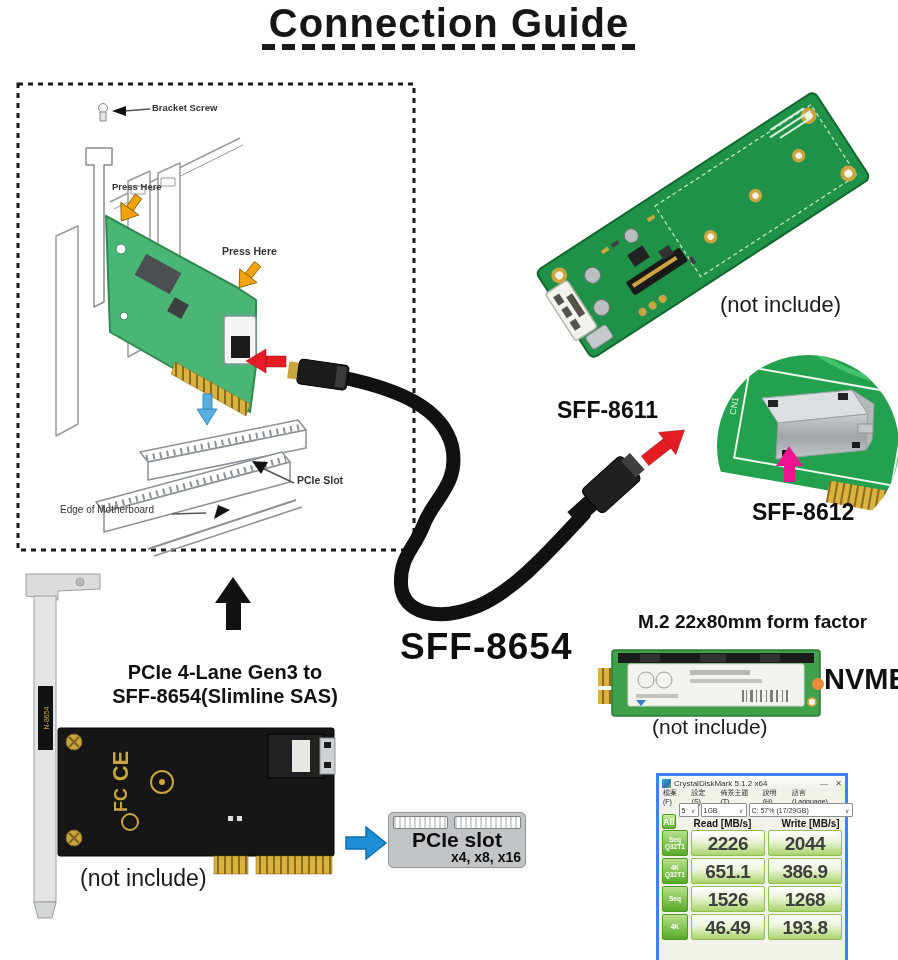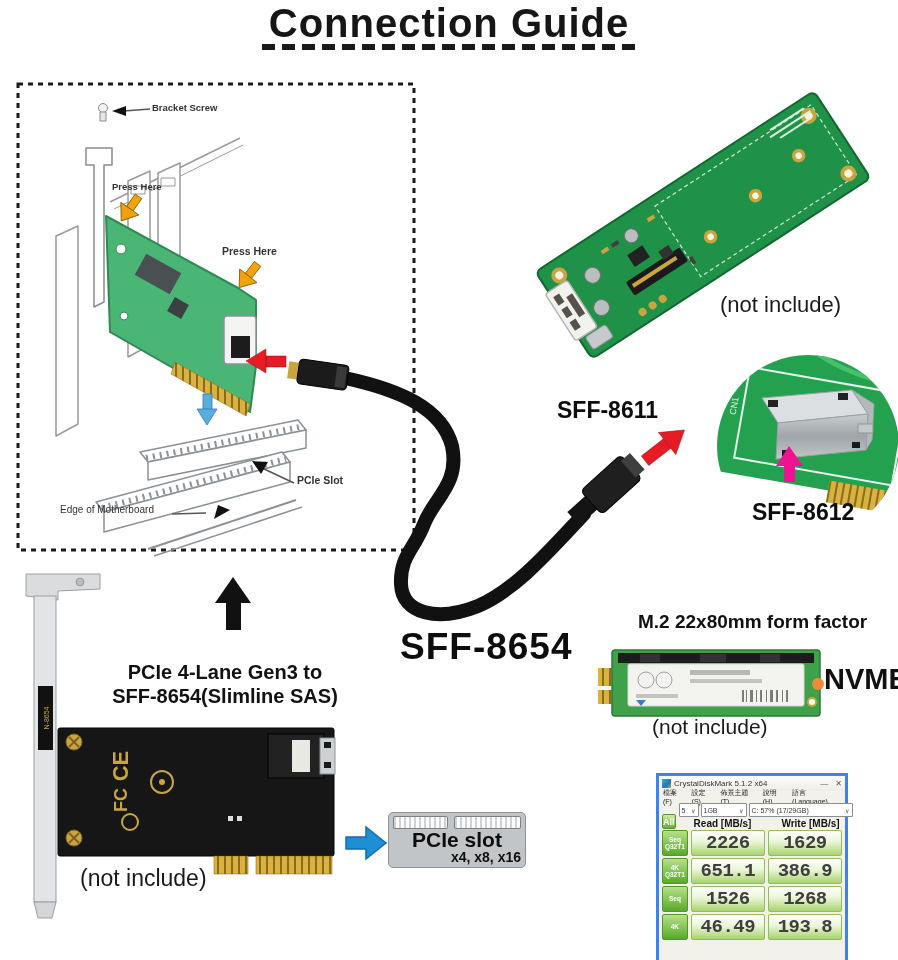--- a/index.html
+++ b/index.html
@@ -41,21 +41,21 @@
   .w1{width:20px;}.w2{width:46px;}.w3{width:104px;}
   .cdm-heads{display:flex;margin-top:1px;}
   .cdm-heads span{display:block;width:88px;text-align:center;font-size:10px;font-weight:bold;color:#111;}
   .cdm-grid{padding:1px 3px 0 3px;}
   .cdm-row{display:flex;gap:3px;margin-bottom:2px;}
   .cdm-btn{width:30px;height:26px;border:1px solid #4e9b24;border-radius:2px;color:#fff;font-weight:bold;
            font-size:6.5px;display:flex;align-items:center;justify-content:center;text-align:center;line-height:1.15;
            background:linear-gradient(#b7e08a,#58aa28);box-sizing:border-box;word-break:break-word;padding:1px;}
   .cdm-cell{width:88px;height:26px;border:1px solid #8fbf56;border-radius:2px;text-align:center;line-height:25px;
            font-size:19px;font-weight:bold;color:#3f3f3f;letter-spacing:-0.5px;box-sizing:border-box;
-           background:linear-gradient(180deg,#ffffff 0%,#eaf5d8 45%,#a9d36c 100%);font-family:Liberation Mono, monospace;}
+           background:linear-gradient(180deg,#ffffff 0%,#eaf5d8 45%,#a9d36c 100%);}
   .cdm-caption{margin:1px 3px;border:1px solid #9aa0a4;background:#fff;font-size:9.5px;font-weight:bold;
            color:#111;text-align:center;line-height:14px;height:14px;}
   svg text{font-family:"Liberation Sans",sans-serif;}
 </style>
 </head>
 <body>
 
 <div id="page">
 
 <svg class="abs" style="left:0;top:0;" width="898" height="960" viewBox="0 0 898 960">
@@ -364,21 +364,21 @@
       <div class="cdm-heads">
         <span>Read [MB/s]</span>
         <span>Write [MB/s]</span>
       </div>
     </div>
   </div>
   <div class="cdm-grid">
     <div class="cdm-row">
       <div class="cdm-btn">Seq Q32T1</div>
       <div class="cdm-cell">2226</div>
-      <div class="cdm-cell">1629</div>
+      <div class="cdm-cell">2044</div>
     </div>
     <div class="cdm-row">
       <div class="cdm-btn">4K Q32T1</div>
       <div class="cdm-cell">651.1</div>
       <div class="cdm-cell">386.9</div>
     </div>
     <div class="cdm-row">
       <div class="cdm-btn">Seq</div>
       <div class="cdm-cell">1526</div>
       <div class="cdm-cell">1268</div>

